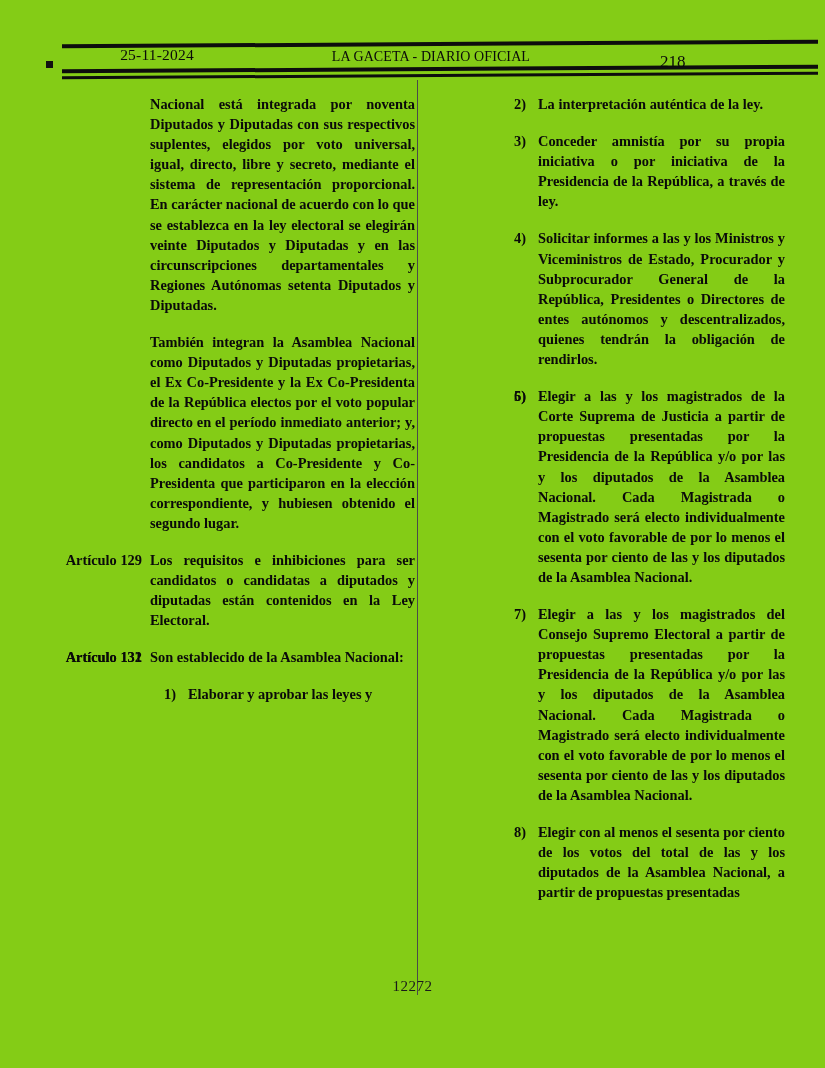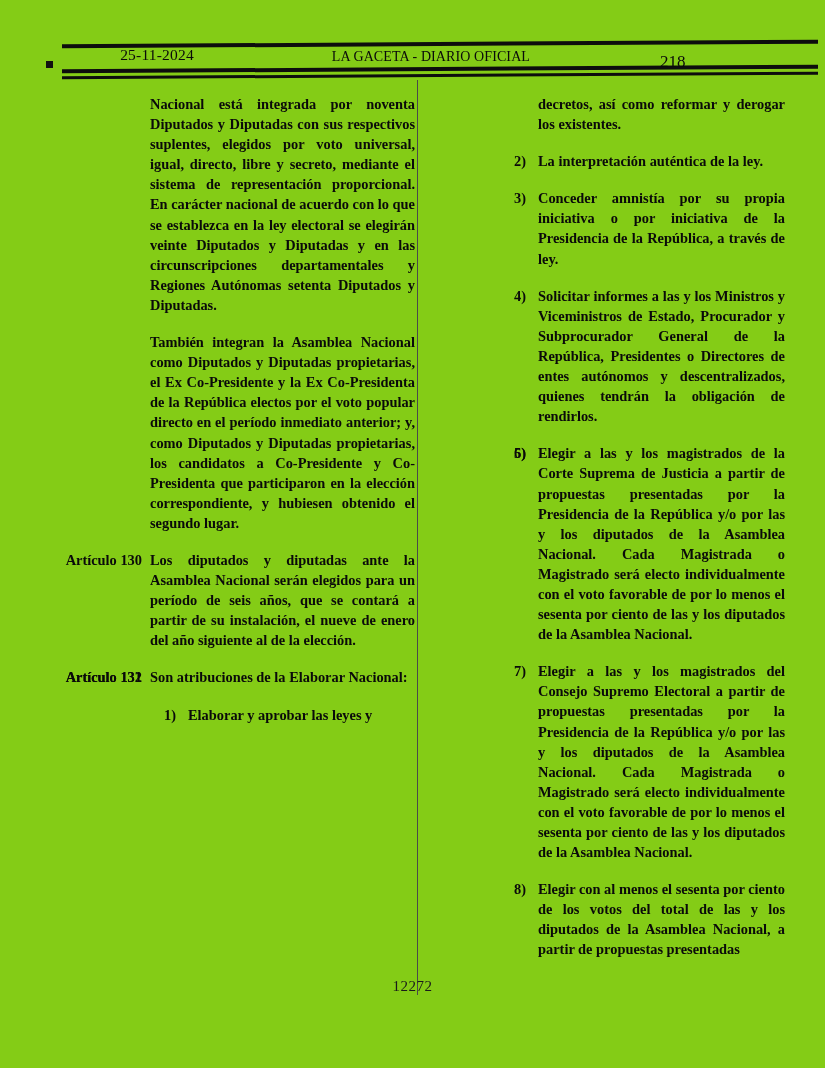--- a/index.html
+++ b/index.html
@@ -181,45 +181,44 @@
   <div class="head-title">LA GACETA - DIARIO OFICIAL</div>
   <div class="head-page">218</div>
 
   <div class="col-divider"></div>
 
   <div class="col col-left">
 
     <p class="para">Nacional está integrada por noventa Diputados y Diputadas con sus respectivos suplentes, elegidos por voto universal, igual, directo, libre y secreto, mediante el sistema de representación proporcional. En carácter nacional de acuerdo con lo que se establezca en la ley electoral se elegirán veinte Diputados y Diputadas y en las circunscripciones departamentales y Regiones Autónomas setenta Diputados y Diputadas.</p>
     <p class="para">También integran la Asamblea Nacional como Diputados y Diputadas propietarias, el Ex Co-Presidente y la Ex Co-Presidenta de la República electos por el voto popular directo en el período inmediato anterior; y, como Diputados y Diputadas propietarias, los candidatos a Co-Presidente y Co-Presidenta que participaron en la elección correspondiente, y hubiesen obtenido el segundo lugar.</p>
 
-
     <div class="art">
-      <span class="art-label">Artículo 130</span>
-      <span>Los diputados y diputadas ante la Asamblea Nacional serán elegidos para un período de seis años, que se contará a partir de su instalación, el nueve de enero del año siguiente al de la elección.</span>
-    </div>
+      <span class="art-label">Artículo 129</span>
+      <span>Los requisitos e inhibiciones para ser candidatos o candidatas a diputados y diputadas están contenidos en la Ley Electoral.</span>
+    </div>
+
 
     <div class="art">
       <span class="art-label">Artículo 131</span>
     </div>
 
     <div class="art">
       <span class="art-label">Artículo 132</span>
-      <span>Son atribuciones de la Elaborar Nacional:</span>
+      <span>Son establecido de la Asamblea Nacional:</span>
     </div>
 
     <div class="item item-last">
       <span class="item-num">1)</span>
       <span>Elaborar y aprobar las leyes y</span>
     </div>
 
   </div>
 
   <div class="col col-right">
 
-    <p class="para">decretos, así como reformar y derogar los existentes.</p>
 
     <div class="item">
       <span class="item-num">2)</span>
       <span>La interpretación auténtica de la ley.</span>
     </div>
 
     <div class="item">
       <span class="item-num">3)</span>
       <span>Conceder amnistía por su propia iniciativa o por iniciativa de la Presidencia de la República, a través de ley.</span>
     </div>

